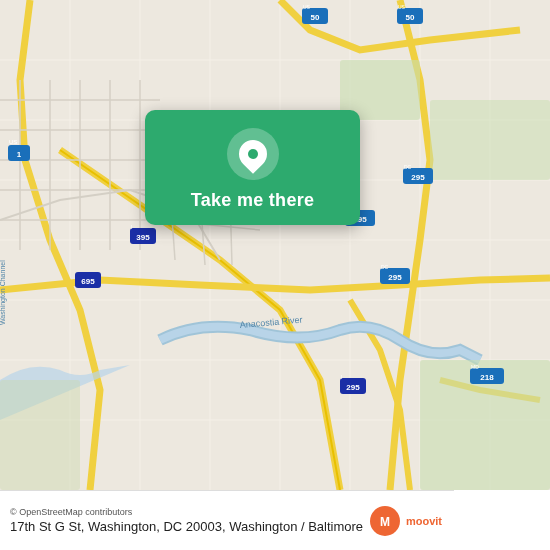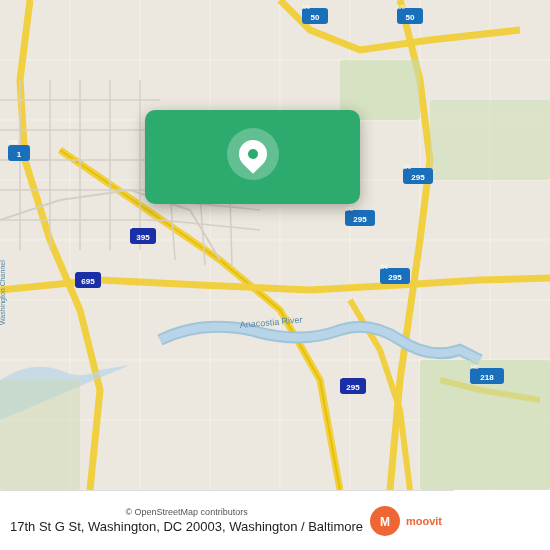--- a/index.html
+++ b/index.html
@@ -84,21 +84,20 @@
     
     #info-bar {
       width: 454px;
       height: 60px;
       background: white;
       display: flex;
       align-items: center;
       justify-content: space-between;
       padding: 0 12px 0 10px;
       border-top: 1px solid #ddd;
-      text-align: center;
     }
 
     #info-left {
       display: flex;
       flex-direction: column;
       gap: 2px;
     }
 
     #openstreetmap-credit {
       font-size: 9px;
@@ -240,20 +239,21 @@
     <line x1="230" y1="195" x2="232" y2="265" stroke="#d4cfc5" stroke-width="1.5"></line>
   </svg>
 
   
   <div id="popup-card">
     <div id="location-icon-wrap">
       <div id="location-icon-inner">
         <div id="location-dot"></div>
       </div>
     </div>
+    <button id="take-me-there-btn">Take me there</button>
   </div>
 </div>
 
 <div id="info-bar">
   <div id="info-left">
     <span id="openstreetmap-credit">© OpenStreetMap contributors</span>
     <span id="address-text">17th St G St, Washington, DC 20003, Washington / Baltimore</span>
   </div>
   <div id="moovit-logo">
     <svg id="moovit-icon" viewBox="0 0 32 32" xmlns="http://www.w3.org/2000/svg">

